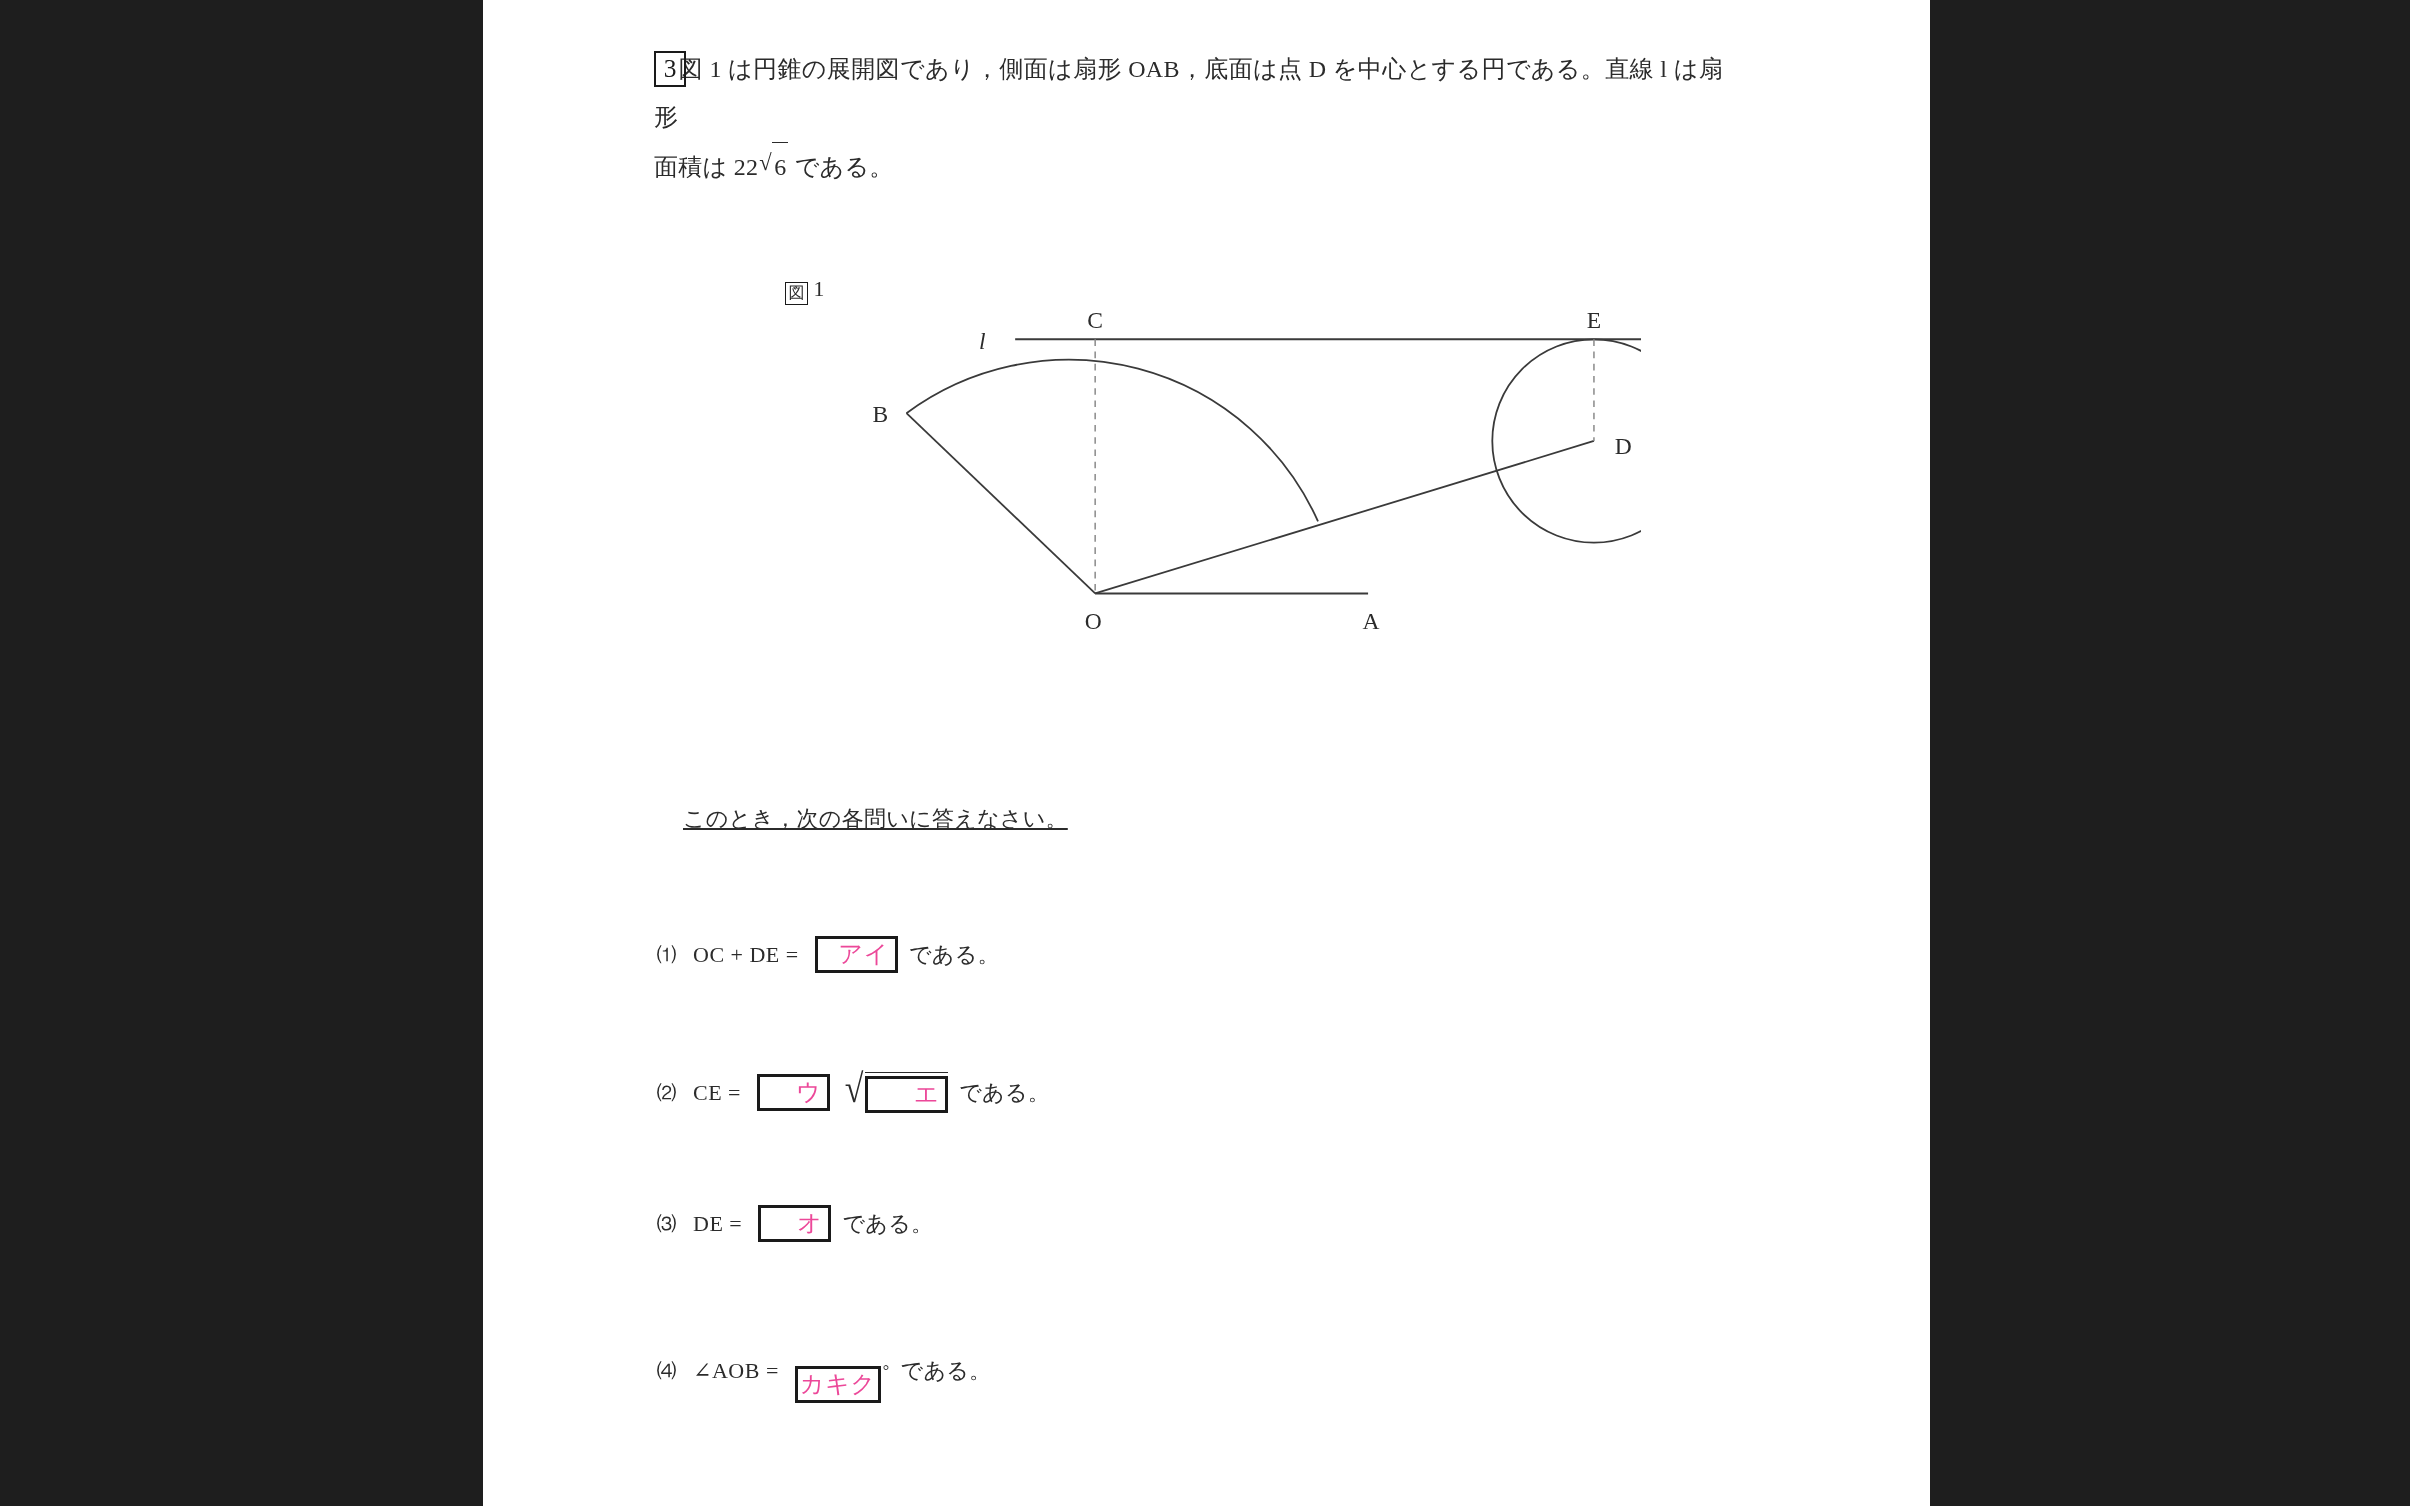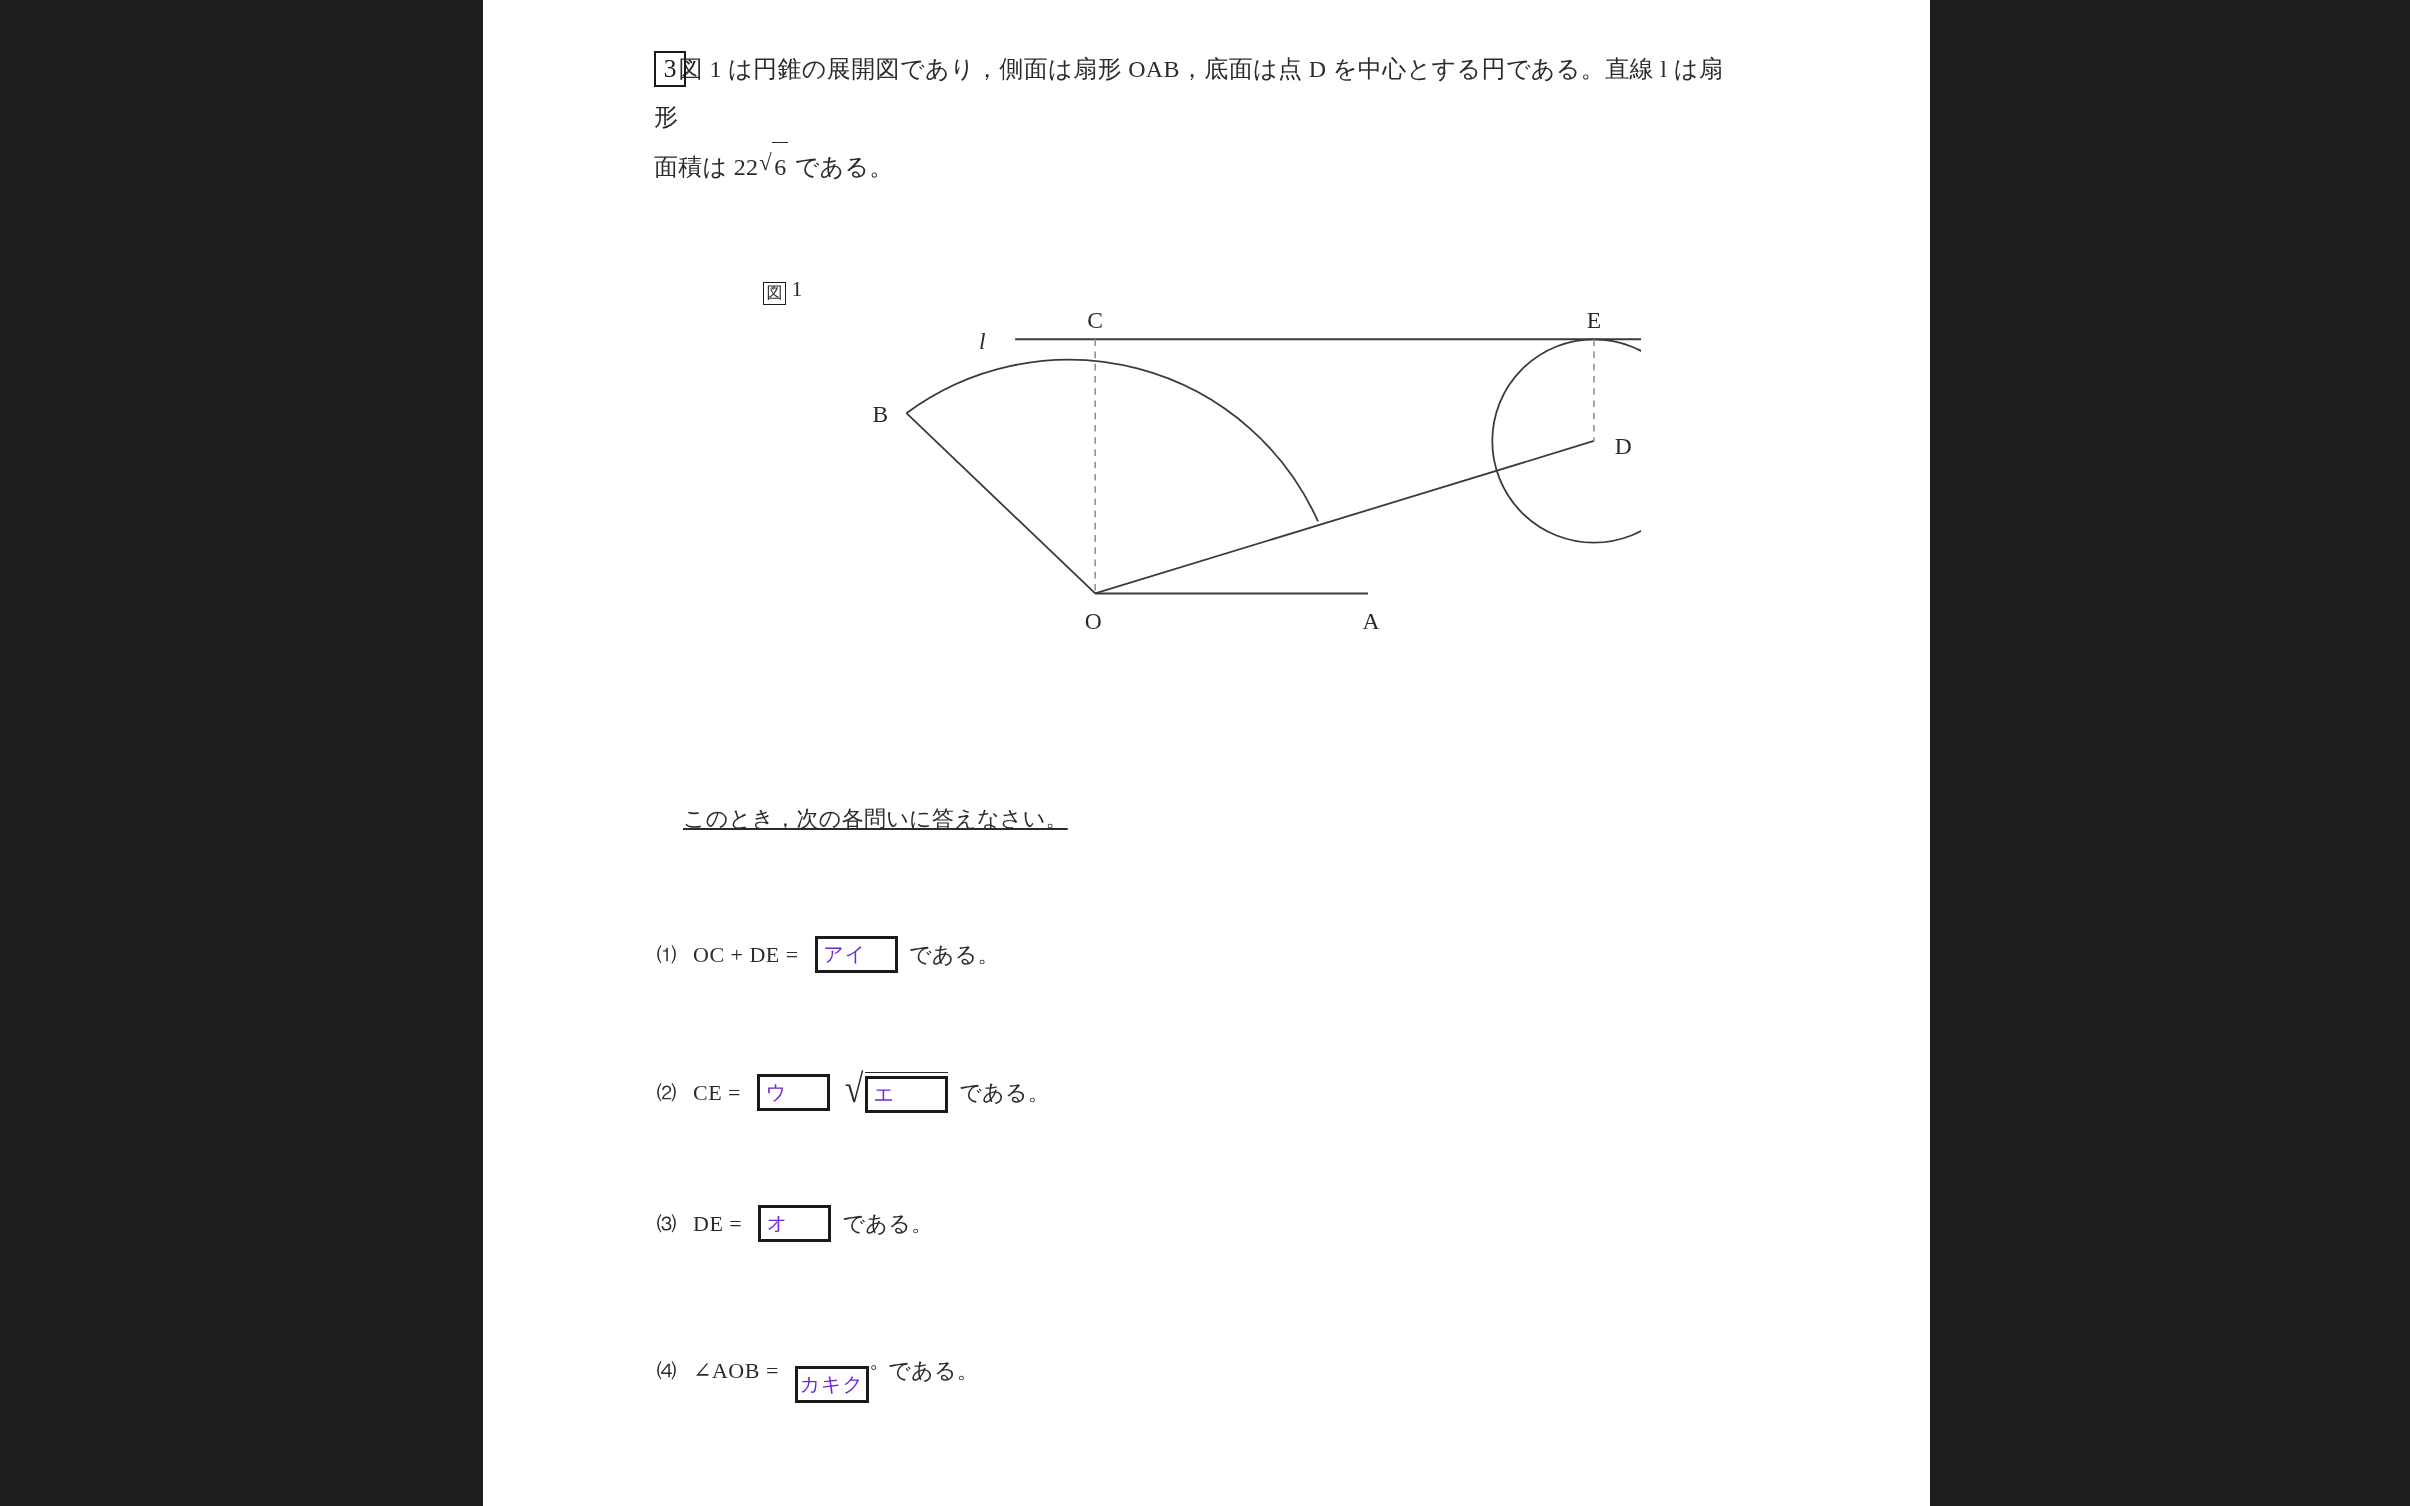--- a/index.html
+++ b/index.html
@@ -82,21 +82,21 @@
   #figure-area {
     position: absolute;
     left: 0px;
     top: 0px;
     width: 1447px;
     height: 1507px;
     pointer-events: none;
   }
   #figure-label {
     position: absolute;
-    left: 248px;
+    left: 270px;
     top: 277px;
     font-size: 21.7px;
     color: #2b2b2b;
     padding-left: 32px;
   }
   #figure-svg {
     position: absolute;
     left: 311px;
     top: 311px;
   }
@@ -145,24 +145,24 @@
   }
   .subq-expr { margin-right: 16px; letter-spacing: 0.5px; }
   .subq-tail { margin-left: 11.3px; letter-spacing: 0.3px; }
   .deg { font-size: 16px; vertical-align: 5.6px; margin-left: 1.9px; }
 
   .ansbox {
     display: inline-block;
     border: 3px solid #1a1a1a;
     box-sizing: border-box;
     background: #ffffff;
-    text-align: left;
+    text-align: right;
     font-family: "DejaVu Sans", sans-serif;
-    font-size: 20px;
-    color: #6d28d9;
+    font-size: 24px;
+    color: #ec4899;
     line-height: 31px;
     height: 37px;
     padding: 0 5.6px;
     letter-spacing: 0.9px;
   }
   .ansbox.w-2 { min-width: 83px; }
   .ansbox.w-1 { min-width: 73px; }
   .ansbox.w-3 { min-width: 72px; padding: 0 1.9px; margin-top: 28px; }
 
   

